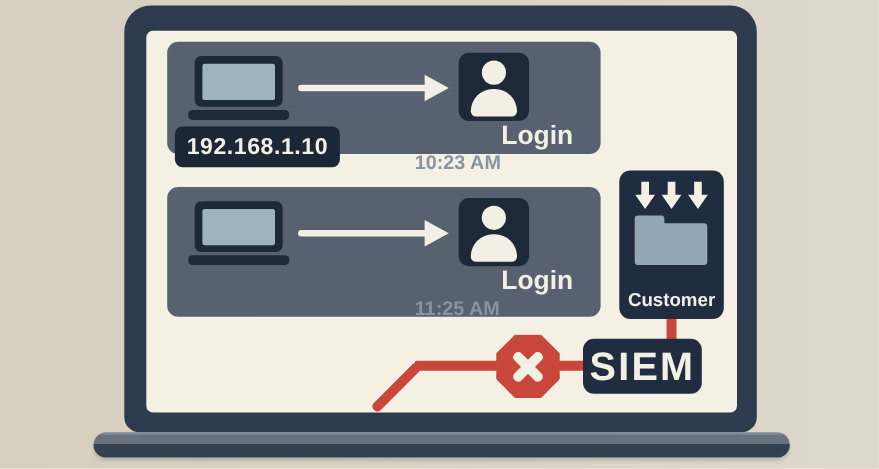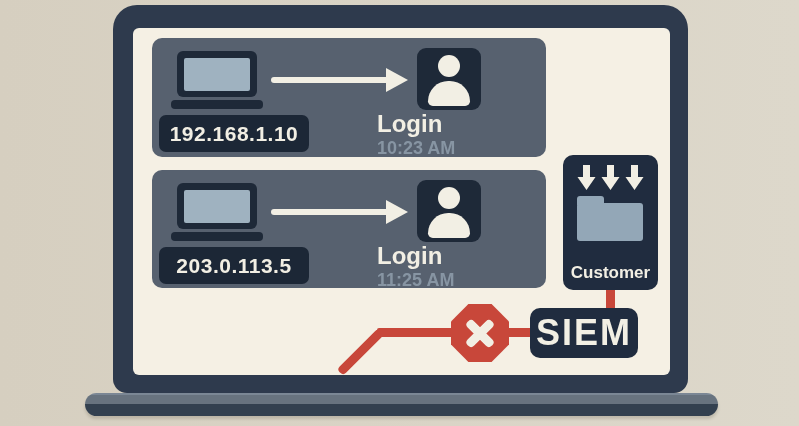--- a/index.html
+++ b/index.html
@@ -22,21 +22,21 @@
     border-radius:6px;
   }
   .laptop-base{
     left:85px;top:393px;width:633px;height:23px;border-radius:12px;
     background:linear-gradient(to bottom,#7b8795 0 2px,var(--base_top,#68737f) 2px 11px,var(--base_bottom,#33404f) 11px 23px);
     box-shadow:0 3px 3px rgba(60,55,40,.18);
   }
 
   
   .event-panel{
-    left:19px;width:394px;height:119px;
+    left:19px;width:394px;height:102px;
     background:var(--panel,#57616f);
     border-radius:10px;
   }
   .event-panel.row1{top:10px;}
   .event-panel.row2{top:142px;height:118px;}
 
   
   .pc-icon{left:19px;top:13px;width:92px;height:71px;}
   .pc-screen{left:6px;top:0;width:80px;height:46px;background:var(--icon_navy,#1e2938);border-radius:6px;}
   .pc-screen::after{content:"";position:absolute;left:7px;top:7px;right:7px;bottom:6px;background:var(--laptop_glass,#9fb2c0);border-radius:2px;}
@@ -50,21 +50,21 @@
   .user-icon{left:265px;top:10px;width:64px;height:62px;background:var(--icon_navy,#1e2938);border-radius:9px;overflow:hidden;}
   .user-icon .u-head{left:21px;top:7px;width:22px;height:22px;border-radius:50%;background:var(--cream,#f2efe4);}
   .user-icon .u-body{left:11px;top:33px;width:42px;height:25px;border-radius:21px 21px 5px 5px;background:var(--cream,#f2efe4);}
 
   .ip-badge{
     left:7px;top:77px;width:150px;height:37px;
     background:var(--badge_navy,#1c2736);border-radius:7px;
     color:var(--cream,#f2efe4);font-size:21px;font-weight:bold;
     line-height:37px;text-align:center;letter-spacing:.5px;
   }
-  .login-label{left:225px;top:72px;width:144px;text-align:left;color:var(--cream,#f2efe4);font-size:24px;font-weight:bold;}
+  .login-label{left:225px;top:72px;width:144px;text-align:right;color:var(--cream,#f2efe4);font-size:24px;font-weight:bold;}
   .login-time{left:225px;top:100px;width:144px;color:var(--muted,#8795a3);font-size:18px;font-weight:bold;}
 
   
   .data-panel{left:430px;top:127px;width:95px;height:135px;background:var(--data_navy,#202c3f);border-radius:10px;z-index:2;}
   .down-arrows{left:0;top:10px;width:95px;display:flex;justify-content:center;gap:5px;}
   .down-arrows svg{display:block;}
   .folder{left:14px;top:48px;width:66px;height:38px;background:var(--folder,#93a7b7);border-radius:3px;}
   .folder::before{content:"";position:absolute;left:0;top:-7px;width:27px;height:9px;background:var(--folder,#93a7b7);border-radius:3px 3px 0 0;}
   .data-label{left:0;bottom:7px;width:95px;text-align:center;color:var(--cream,#f2efe4);font-size:17px;font-weight:bold;line-height:20px;}
   .data-label span{display:block;}
@@ -125,23 +125,20 @@
         <div class="abs pc-base"></div>
       </div>
       <div class="flow-arrow">
         <div class="abs shaft"></div>
         <div class="abs head"></div>
       </div>
       <div class="abs user-icon">
         <div class="abs u-head"></div>
         <div class="abs u-body"></div>
       </div>
-      <div class="abs ip-badge">
-        <span>203.0.113.5</span>
-      </div>
       <div class="abs login-label">Login</div>
       <div class="abs login-time">11:25 AM</div>
     </div>
 
     <div class="abs redline rl-diag"></div>
     <div class="abs redline rl-left"></div>
     <div class="abs redline rl-right"></div>
     <div class="abs redline rl-vert"></div>
 
     <div class="abs data-panel">

